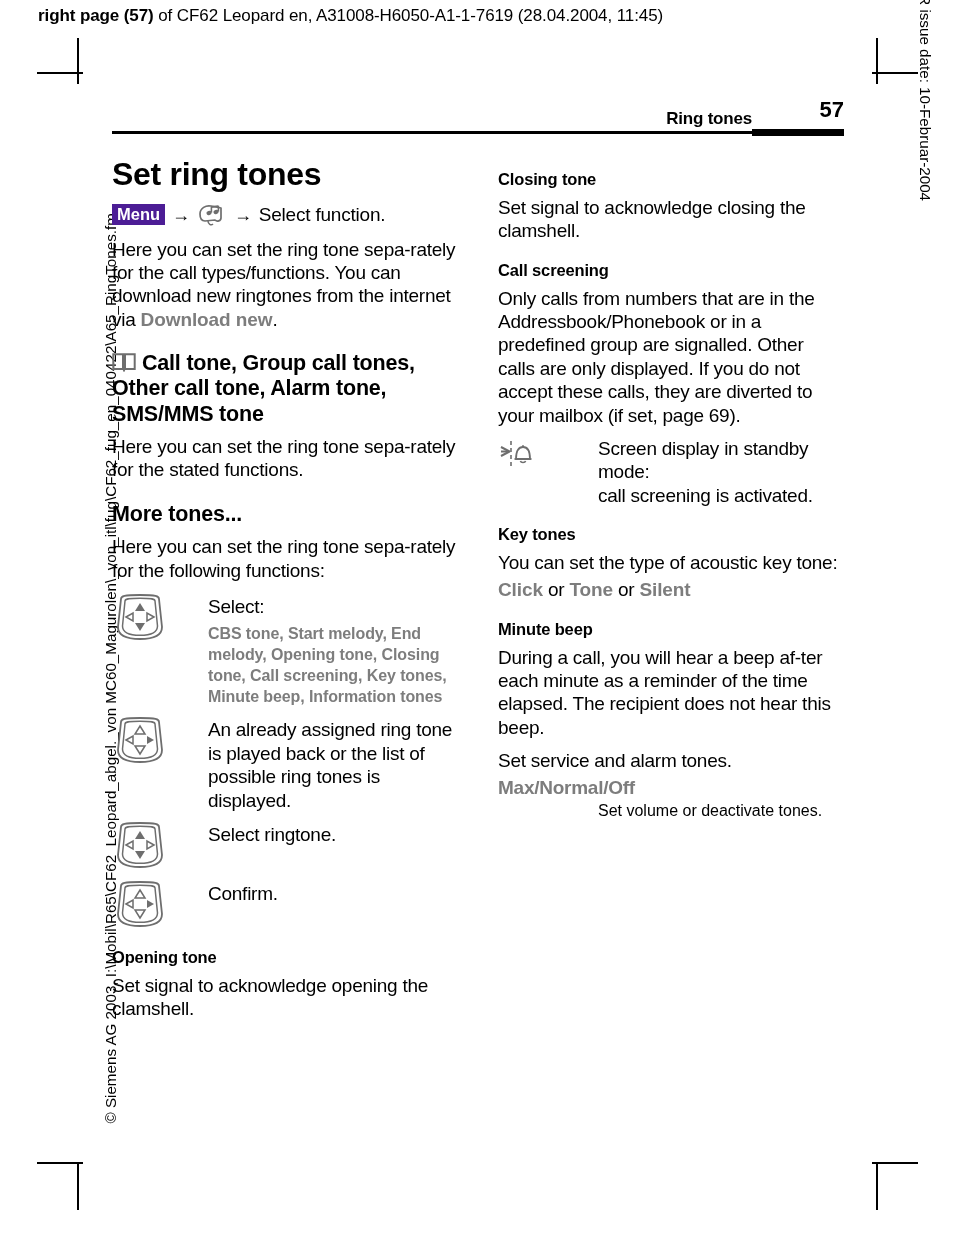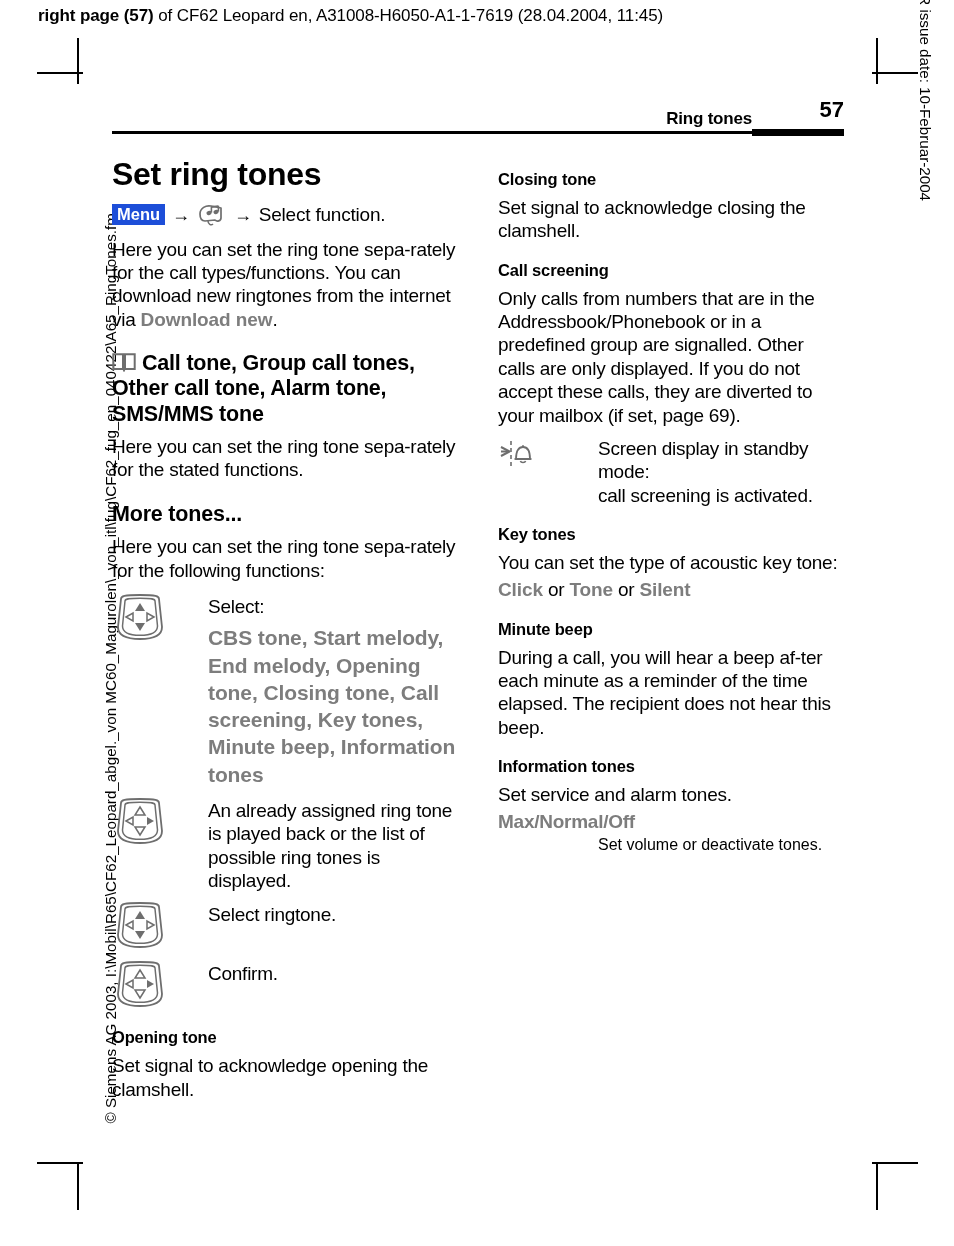--- a/index.html
+++ b/index.html
@@ -147,21 +147,21 @@
   
   .menu-path {
     display: flex;
     align-items: center;
     gap: 7px;
     margin: 4px 0 10px 0;
     font-size: 19px;
     letter-spacing: -0.2px;
   }
   .menu-chip {
-    background: #1d4ed8;
+    background: #4c1d95;
     color: #ffffff;
     font-weight: bold;
     font-size: 16.5px;
     padding: 2px 5px 3px 5px;
     line-height: 1;
     letter-spacing: 0px;
   }
   .arrow { font-size: 18px; line-height: 1; }
 
   
@@ -184,21 +184,21 @@
   }
   .row .rtext {
     font-size: 19px;
     line-height: 1.23;
     letter-spacing: -0.25px;
     padding-top: 3px;
   }
   .row .rtext .ui-list {
     color: #7d7d7d;
     font-weight: bold;
-    font-size: 21px;
+    font-size: 16px;
     line-height: 1.3;
     display: block;
     margin-top: 6px;
     letter-spacing: -0.1px;
   }
   .row.narrow .glyph { width: 100px; flex: 0 0 100px; }
 
   .indent-row {
     display: flex;
     align-items: flex-start;
@@ -367,21 +367,20 @@
 
       <h3 class="sub">Key tones</h3>
       <p class="body tight">You can set the type of acoustic key tone:</p>
       <p class="body">
         <span class="ui">Click</span><span> or </span><span class="ui">Tone</span><span> or </span><span class="ui">Silent</span>
       </p>
 
       <h3 class="sub">Minute beep</h3>
       <p class="body">During a call, you will hear a beep af-ter each minute as a reminder of the time elapsed. The recipient does not hear this beep.</p>
 
-      <h3 class="sub">Information tones</h3>
       <p class="body tight">Set service and alarm tones.</p>
       <p class="body tight ui" style="margin-bottom:2px;">Max/Normal/Off</p>
       <div class="indent-row">
         <div class="ispacer"></div>
         <div class="rtext" style="padding-top:0;">Set volume or deactivate tones.</div>
       </div>
 
     </div>
   </div>
 </div>

